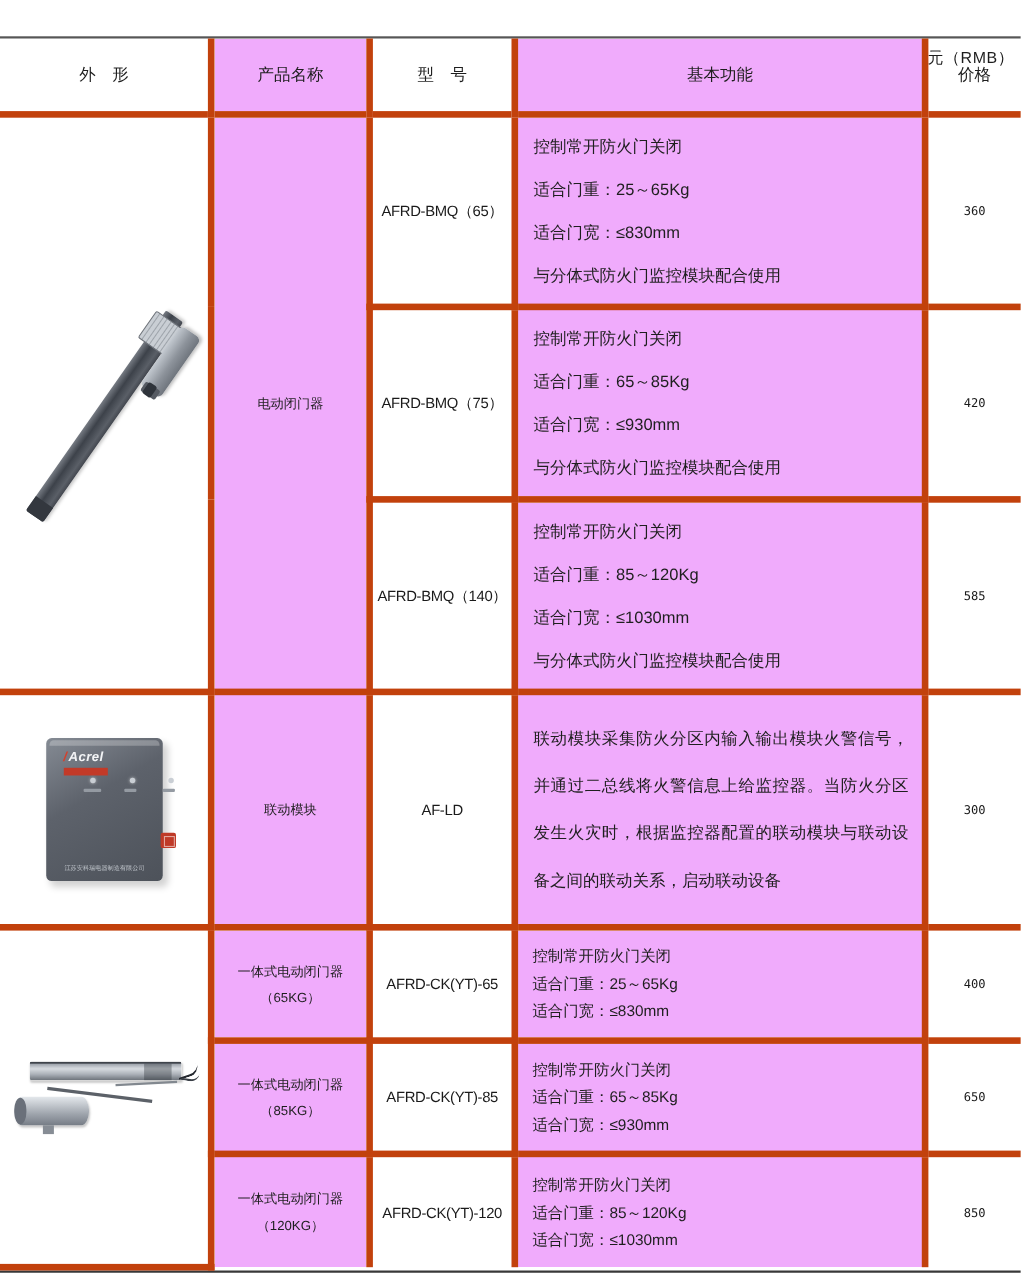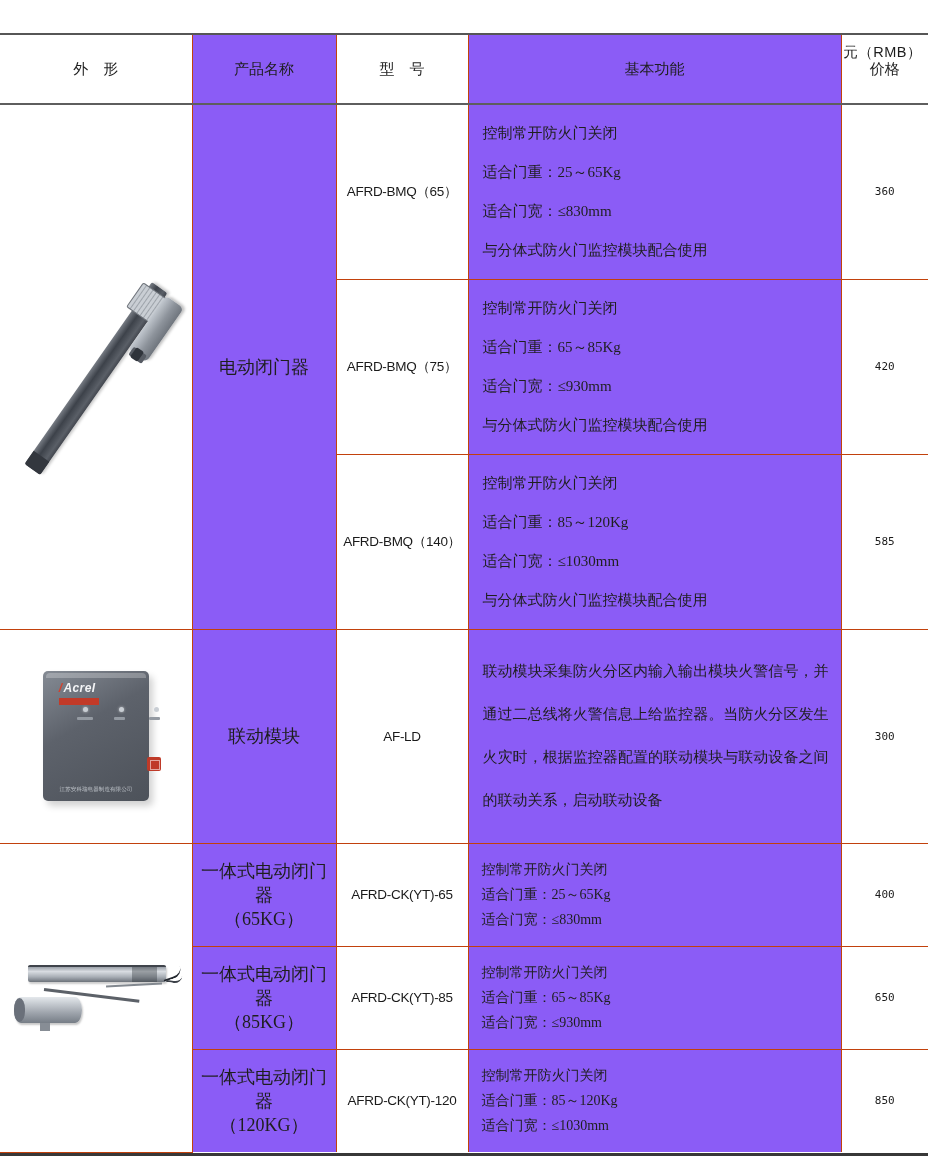--- a/index.html
+++ b/index.html
@@ -10,28 +10,28 @@
   }
   .unit-note {
     position:absolute; top:3px; right:6px;
     font-size:14.5px; color:#1d1d1d; letter-spacing:.5px;margin-top:40px;
   }
   .tbl-wrap {
     position:absolute; top:33px; left:0; width:928px;
     border-top:2px solid #565656; border-bottom:3px solid #383838;
   }
   table { border-collapse:collapse; table-layout:fixed; width:928px;padding-left:36px; }
-  td { border:1px solid #c2410c; vertical-align:middle; text-align:center; overflow:hidden; }
+  td { border:6px solid #c2410c; vertical-align:middle; text-align:center; overflow:hidden; }
   td.edge-l { border-left:none; }
   td.edge-r { border-right:none; }
   thead td { border-top:none; border-bottom:2px solid #5e5e5e; height:69px;
              font-size:15px; color:#1e1e1e; }
   tbody tr.last td { border-bottom:none; }
-  .shaded { background:#8b5cf6;font-family:Liberation Serif, serif; }
-  .name-cell { font-size:18px; color:#1e1e1e; white-space:pre-line; line-height:24px; }
+  .shaded { background:#f0abfc; }
+  .name-cell { font-size:12px; color:#1e1e1e; white-space:pre-line; line-height:24px; }
   .model-cell { font-family:Liberation Sans, sans-serif;
                 font-size:13.5px; color:#1a1a1a; letter-spacing:-0.3px; }
   .price-cell { font-family:"DejaVu Sans Mono","Liberation Mono",monospace;
                 font-size:11px; color:#1a1a1a; }
   .func-cell { text-align:left; }
   .func-text { white-space:pre-line; font-size:15px; color:#1f1f1f; }
   .func-tall { line-height:39px; padding-left:14px; }
   .func-para { line-height:43px; padding:0 12px 0 14px; text-align:justify; }
   .func-short { line-height:25px; padding-left:13px; font-size:14px; }
 

